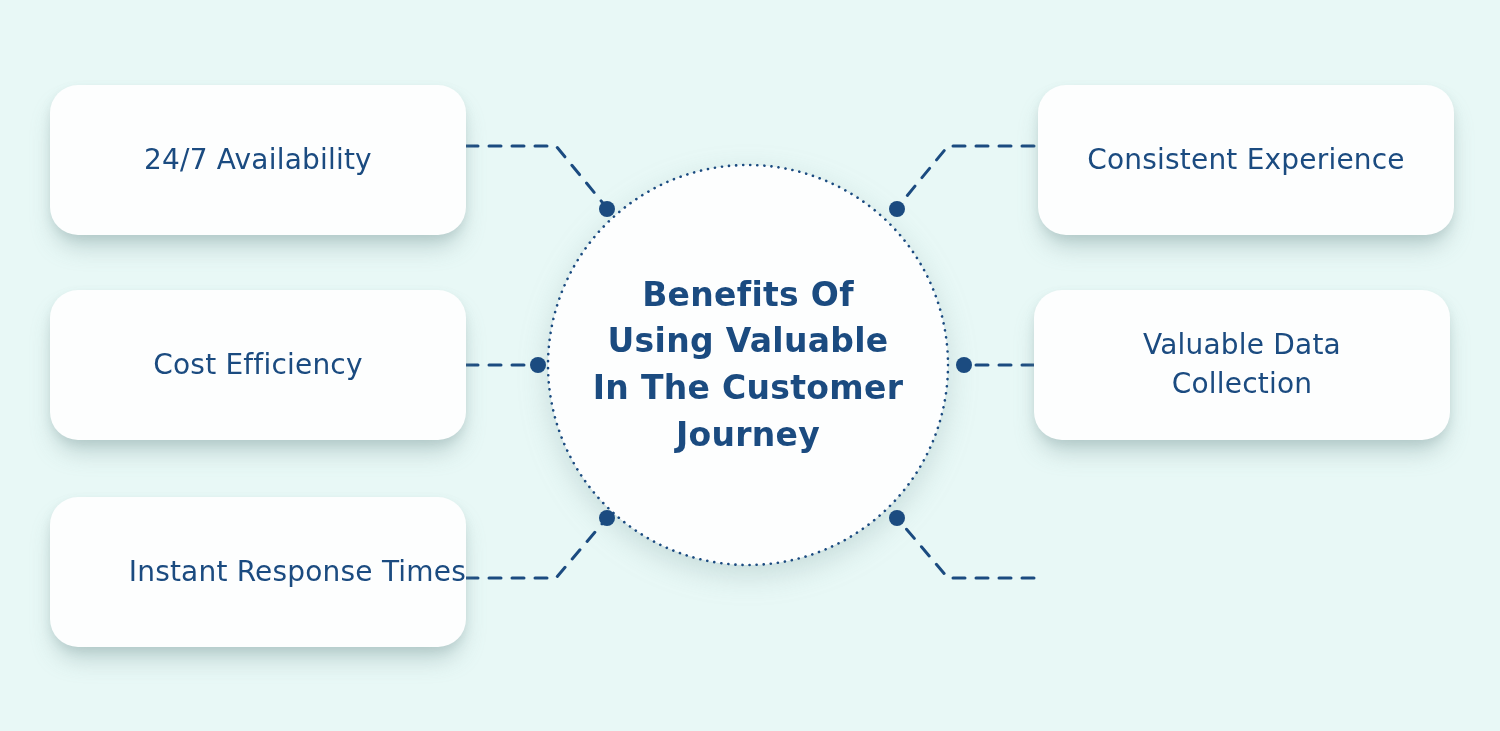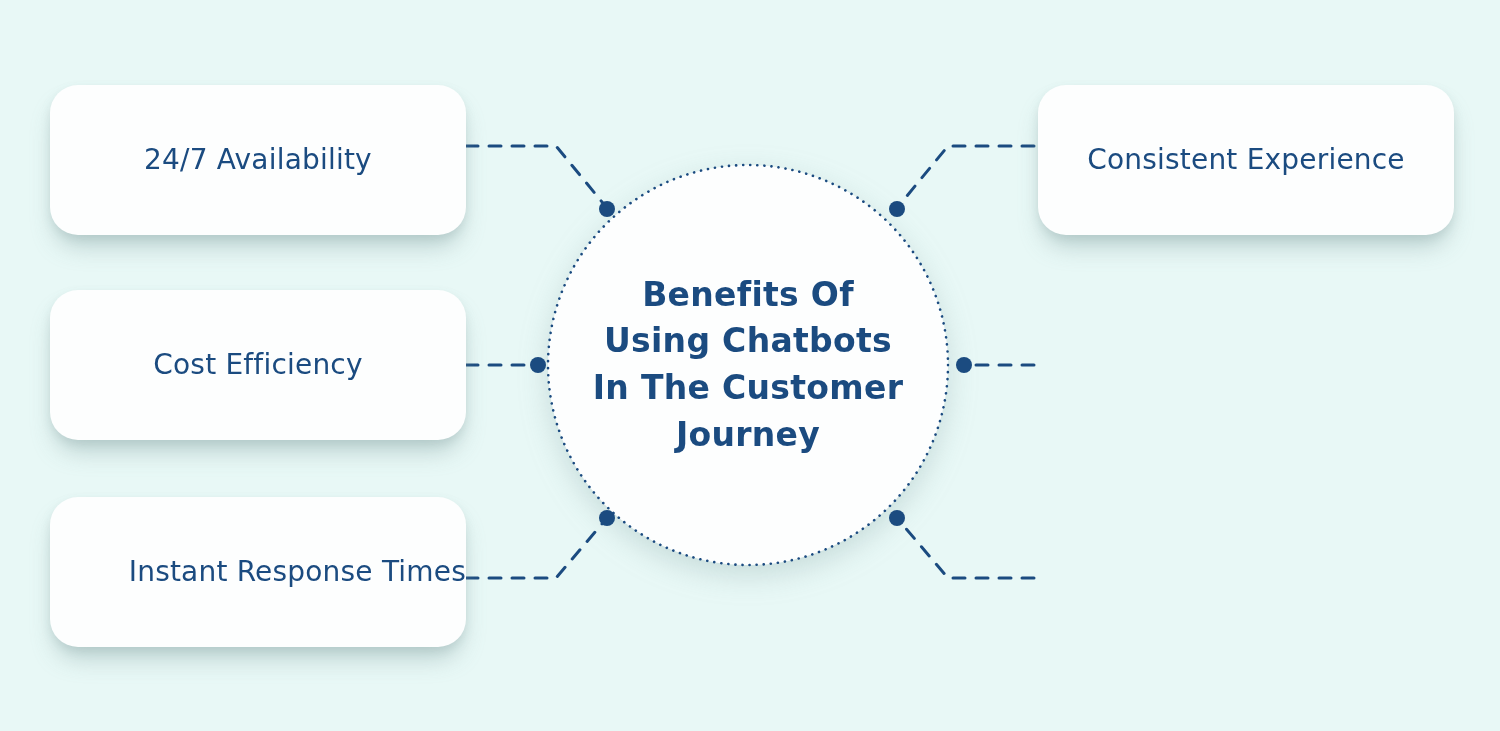--- a/index.html
+++ b/index.html
@@ -120,21 +120,25 @@
   <div class="benefit-box pos-l2">
     <span class="benefit-label">Cost Efficiency</span>
   </div>
   <div class="benefit-box pos-l3">
     <span class="benefit-label">Instant Response Times</span>
   </div>
 
   <div class="benefit-box pos-r1">
     <span class="benefit-label">Consistent Experience</span>
   </div>
+  <div class="benefit-box pos-r2">
+    <span class="benefit-label">Valuable Data
+Collection</span>
+  </div>
 
   <div class="center-title-wrap">
     <div class="center-title">Benefits Of
-Using Chatbots
+Using Valuable
 In The Customer
 Journey</div>
   </div>
 
 </div>
 
 </body></html>

